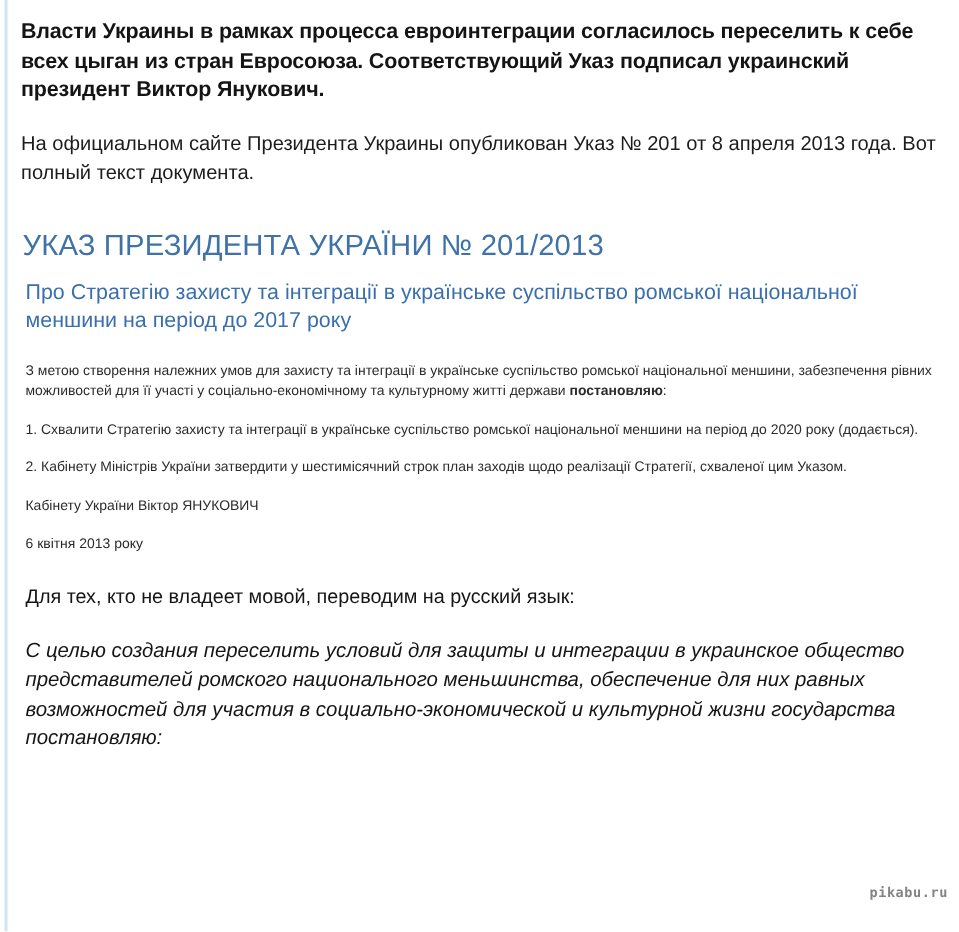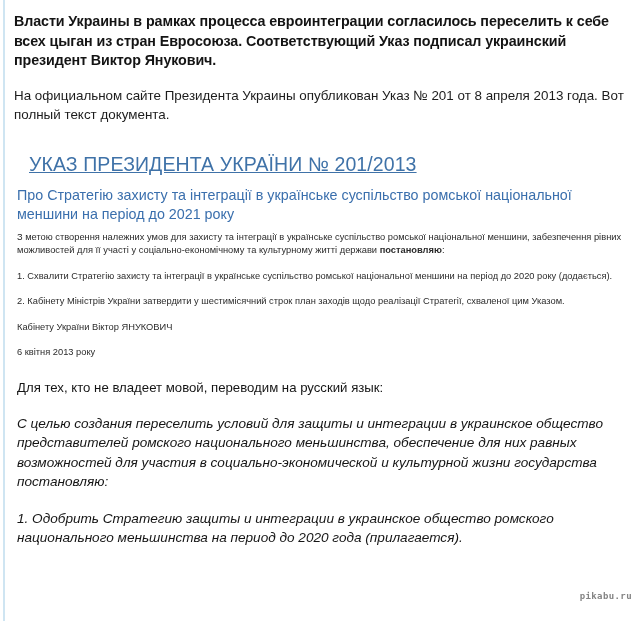--- a/index.html
+++ b/index.html
@@ -56,35 +56,34 @@
     color: #1c1c1c;
     margin: 15px 0 0 0;
   }
 
   
   .decree-title {
     font-size: 19.5px;
     font-weight: normal;
     line-height: 24px;
     color: #3f72a8;
-    margin: 28px 0 0 15px;
+    margin: 28px 0 0 1px;
     letter-spacing: 0.1px;
-    text-decoration: underline;
   }
   .decree-subtitle {
     font-size: 14.3px;
     font-weight: normal;
     line-height: 19.5px;
     color: #3a6fad;
     margin: 10px 0 0 3px;
   }
 
   
   .uk-block {
-    margin-top: 6px;
+    margin-top: 16px;
     margin-left: 3px;
     color: #2b2b2b;
     font-size: 9.3px;
     line-height: 13.5px;
   }
   .uk-block p {
     margin: 0 0 12px 0;
   }
   .uk-block p:last-child {
     margin-bottom: 0;
@@ -131,35 +130,34 @@
   <div id="left-rule"></div>
 
   <div id="content">
 
     <p class="intro-para">Власти Украины в рамках процесса евроинтеграции согласилось переселить к себе всех цыган из стран Евросоюза.  Соответствующий Указ подписал украинский президент Виктор Янукович.</p>
 
     <p class="lead-para">На официальном сайте Президента Украины опубликован Указ № 201 от 8 апреля 2013 года. Вот полный текст документа.</p>
 
     <h1 class="decree-title">УКАЗ ПРЕЗИДЕНТА УКРАЇНИ № 201/2013</h1>
 
-    <h2 class="decree-subtitle">Про Стратегію захисту та інтеграції в українське суспільство ромської національної меншини на період до 2021 року</h2>
+    <h2 class="decree-subtitle">Про Стратегію захисту та інтеграції в українське суспільство ромської національної меншини на період до 2017 року</h2>
 
     <div class="uk-block">
       <p><span>З метою створення належних умов для захисту та інтеграції в українське суспільство ромської національної меншини, забезпечення рівних можливостей для її участі у соціально-економічному та культурному житті держави </span><b>постановляю</b><span>:</span></p>
       <p>1. Схвалити Стратегію захисту та інтеграції в українське суспільство ромської національної меншини на період до 2020 року (додається).</p>
       <p>2. Кабінету Міністрів України затвердити у шестимісячний строк план заходів щодо реалізації Стратегії, схваленої цим Указом.</p>
       <p>Кабінету України Віктор ЯНУКОВИЧ</p>
       <p>6 квітня 2013 року</p>
     </div>
 
     <p class="ru-intro">Для тех, кто не владеет мовой, переводим на русский язык:</p>
 
     <div class="ru-block">
       <p>С целью создания переселить условий для защиты и интеграции в украинское общество представителей ромского национального меньшинства, обеспечение для них равных возможностей для участия в социально-экономической и культурной жизни государства постановляю:</p>
-      <p>1. Одобрить Стратегию защиты и интеграции в украинское общество ромского национального меньшинства на период до 2020 года (прилагается).</p>
 
     </div>
 
   </div>
 
   <div id="watermark">pikabu.ru</div>
 
 </div>
 
 </body></html>

